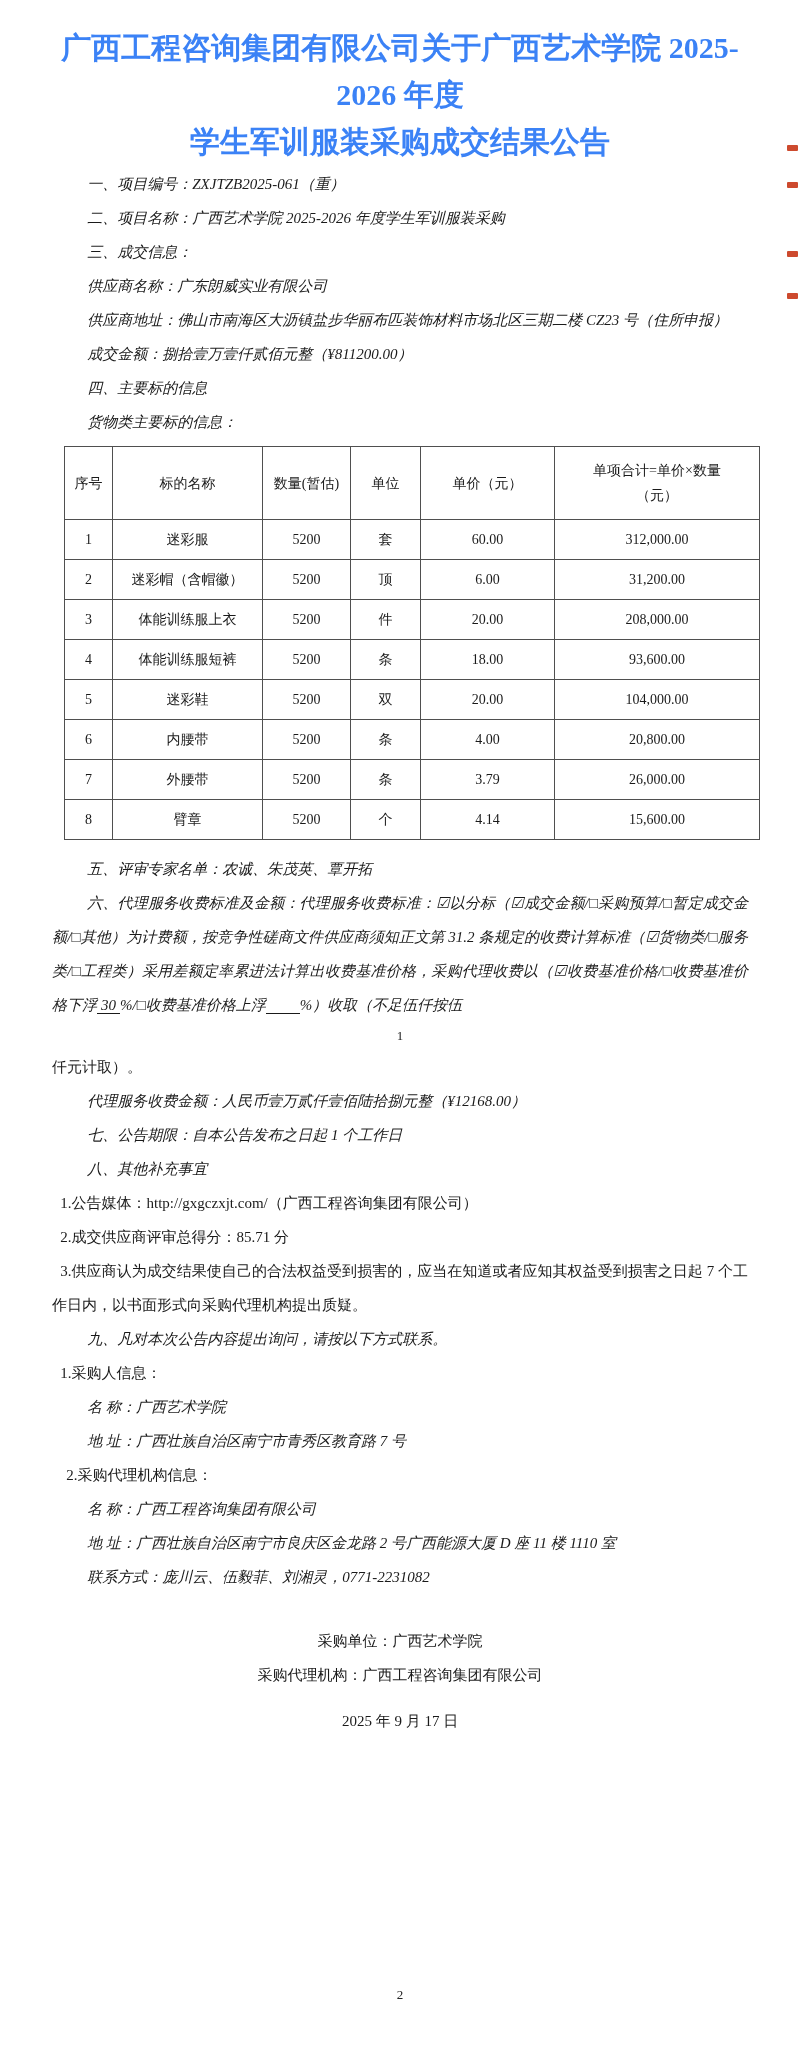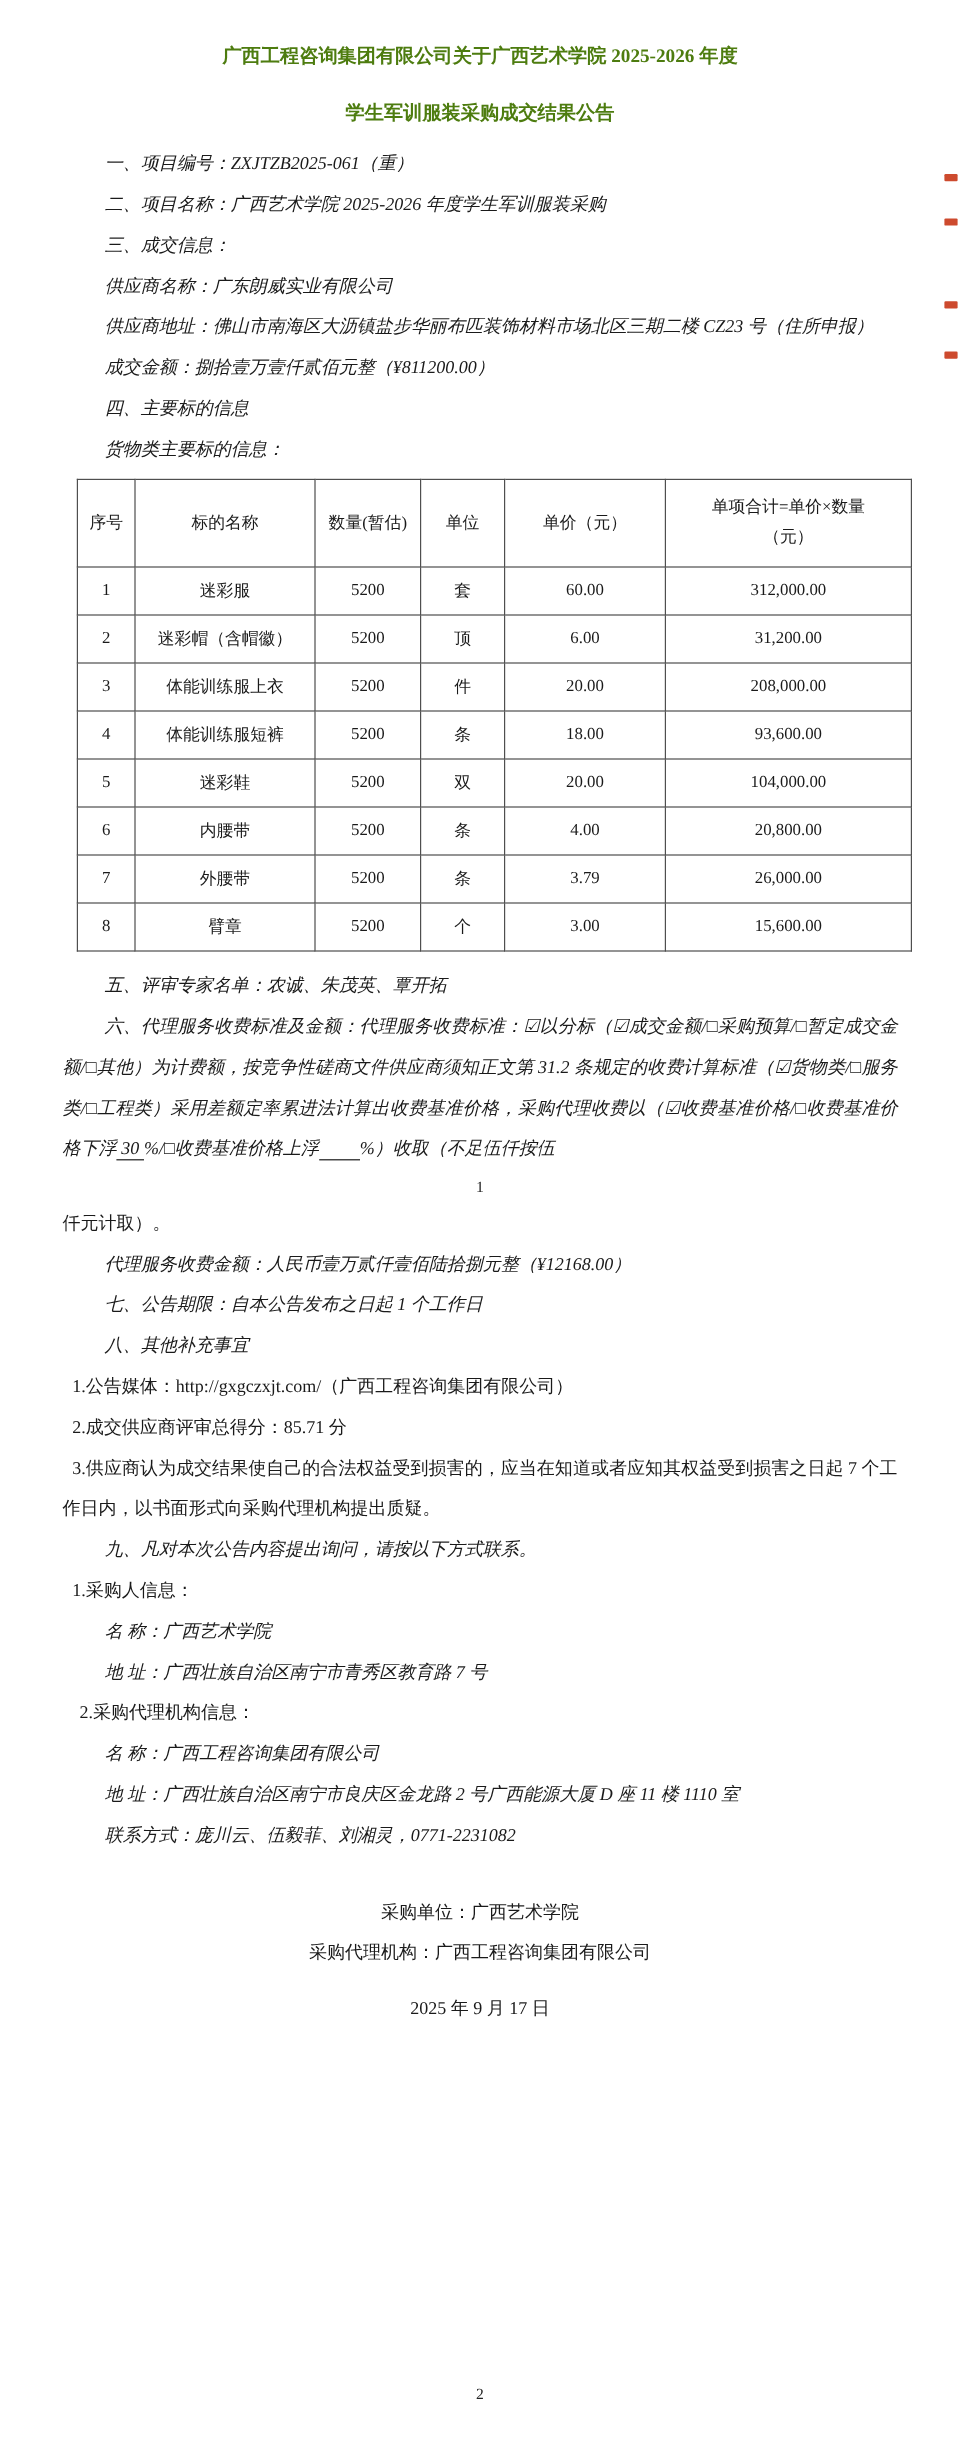--- a/index.html
+++ b/index.html
@@ -2,21 +2,21 @@
 <html><head>
 <meta charset="utf-8">
 <style>
   html,body { margin:0; padding:0; }
   body {
     width:800px; height:2047px; background:#ffffff; position:relative;
     font-family:"Liberation Serif","DejaVu Serif",serif;
     color:#1a1a1a; overflow:hidden;
   }
   .page { position:absolute; inset:0; padding:24px 52px 0 52px; box-sizing:border-box; }
-  .title { font-weight:bold; font-size:16px; line-height:47px; text-align:center; margin:0 0 2px 0; color:#4d7c0f; }
+  .title { font-weight:bold; font-size:30px; line-height:47px; text-align:center; margin:0 0 2px 0; color:#3b82f6; }
   .para { font-size:15px; line-height:34px; margin:0; text-align:justify; }
   .ind  { text-indent:2.35em;font-style:italic; }
   .ind-sm  { text-indent:0.55em; }
   .ind-sm2 { text-indent:0.95em; }
   .mt { margin-top:12px; }
   .goods-table { width:100%; border-collapse:collapse; table-layout:fixed; margin:7px 0 0 12px; }
   .goods-table th, .goods-table td {
     border:1px solid #4f4f4f; text-align:center; vertical-align:middle;
     font-size:14px; font-weight:normal; padding:0 2px; color:#1a1a1a;
   }
@@ -127,21 +127,21 @@
         <td>5200</td>
         <td>条</td>
         <td>3.79</td>
         <td>26,000.00</td>
       </tr>
       <tr>
         <td>8</td>
         <td>臂章</td>
         <td>5200</td>
         <td>个</td>
-        <td>3.00</td>
+        <td>4.14</td>
         <td>15,600.00</td>
       </tr>
     </tbody>
   </table>
 
   <p class="para ind mt">五、评审专家名单：农诚、朱茂英、覃开拓</p>
 
   <p class="para ind"><span>六、代理服务收费标准及金额：代理服务收费标准：☑以分标（☑成交金额/□采购预算/□暂定成交金额/□其他）为计费额，按竞争性磋商文件供应商须知正文第 31.2 条规定的收费计算标准（☑货物类/□服务类/□工程类）采用差额定率累进法计算出收费基准价格，采购代理收费以（☑收费基准价格/□收费基准价格下浮</span><span class="u-rate">30</span><span>%/□收费基准价格上浮</span><span class="u-blank">　　</span><span>%）收取（不足伍仟按伍</span></p>
 
   <div class="pagenum">1</div>

